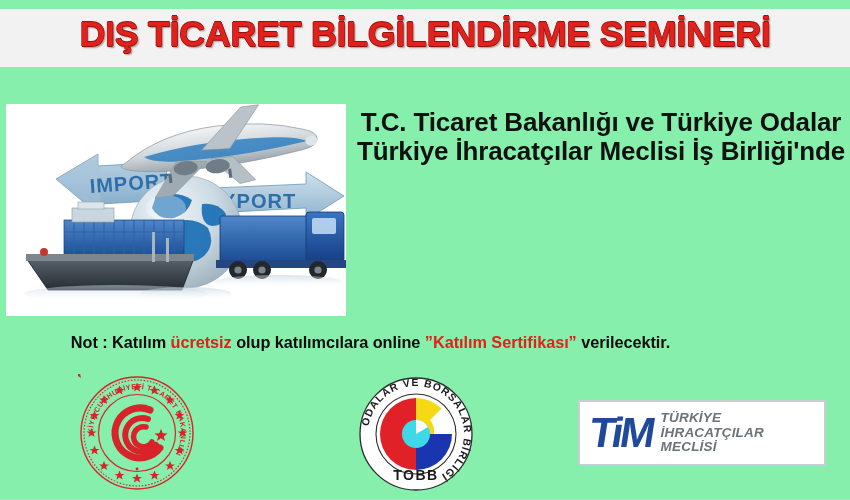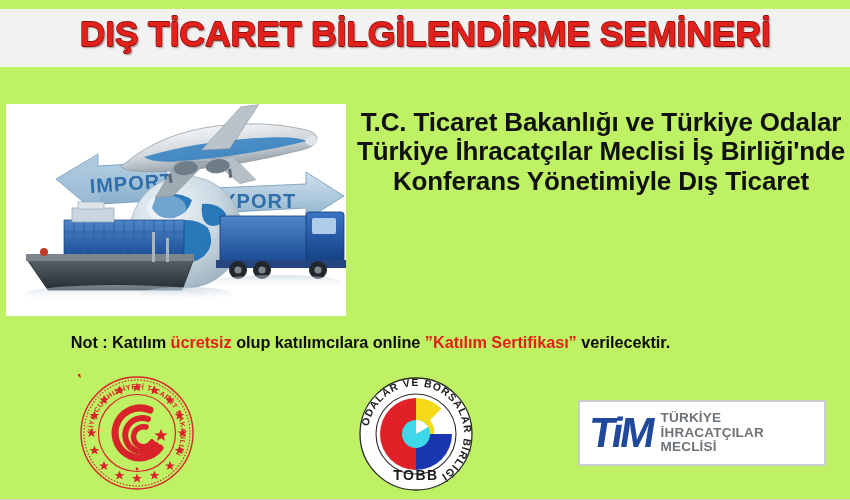--- a/index.html
+++ b/index.html
@@ -5,21 +5,21 @@
   html,body{margin:0;padding:0;}
   body{
     width:850px;height:500px;
     background:#ffffff;
     font-family:"Liberation Sans", sans-serif;
     overflow:hidden;
     position:relative;
   }
   #poster{
     position:absolute;inset:0;
-    background:#bef264;
+    background:#86efac;
     border-bottom:1px solid #cfcfcf;
     box-sizing:border-box;
   }
 
   
   .title-band{
     position:absolute;left:0;top:9px;width:850px;height:58px;
     background:#f2f2f2;
   }
   .title-text{
@@ -102,20 +102,21 @@
     transform:skewX(-9deg);
     margin-right:8px;
   }
   .tim-words{
     font-family:"Liberation Sans", sans-serif;
     font-weight:bold;
     color:#6d7379;
     font-size:13.5px;
     line-height:14.6px;
     letter-spacing:0.2px;
+    font-style:italic;
   }
 </style>
 </head>
 <body>
 
 <div id="poster">
 
   <div class="title-band"></div>
   <div class="title-text">DIŞ TİCARET BİLGİLENDİRME SEMİNERİ</div>
 
@@ -236,21 +237,20 @@
 
       <ellipse cx="110" cy="190" rx="92" ry="9" fill="url(#gRefl)"></ellipse>
       <ellipse cx="272" cy="178" rx="64" ry="7" fill="url(#gRefl)"></ellipse>
       <ellipse cx="180" cy="190" rx="46" ry="7" fill="url(#gRefl)"></ellipse>
     </svg>
   </div>
 
   <div class="body-copy">
     <div>T.C. Ticaret Bakanlığı ve Türkiye Odalar</div>
     <div>Türkiye İhracatçılar Meclisi İş Birliği'nde</div>
-    <div>Konferans Yönetimiyle Dış Ticaret</div>
   </div>
 
   <div class="note">
     <span>Not : Katılım </span><span class="red">ücretsiz</span><span> olup katılımcılara online </span><span class="red">”Katılım Sertifikası”</span><span> verilecektir.</span>
   </div>
 
   <div class="logo-row">
 
     <div class="logo logo-ministry">
       <svg width="118" height="118" viewBox="0 0 118 118" xmlns="http://www.w3.org/2000/svg">

